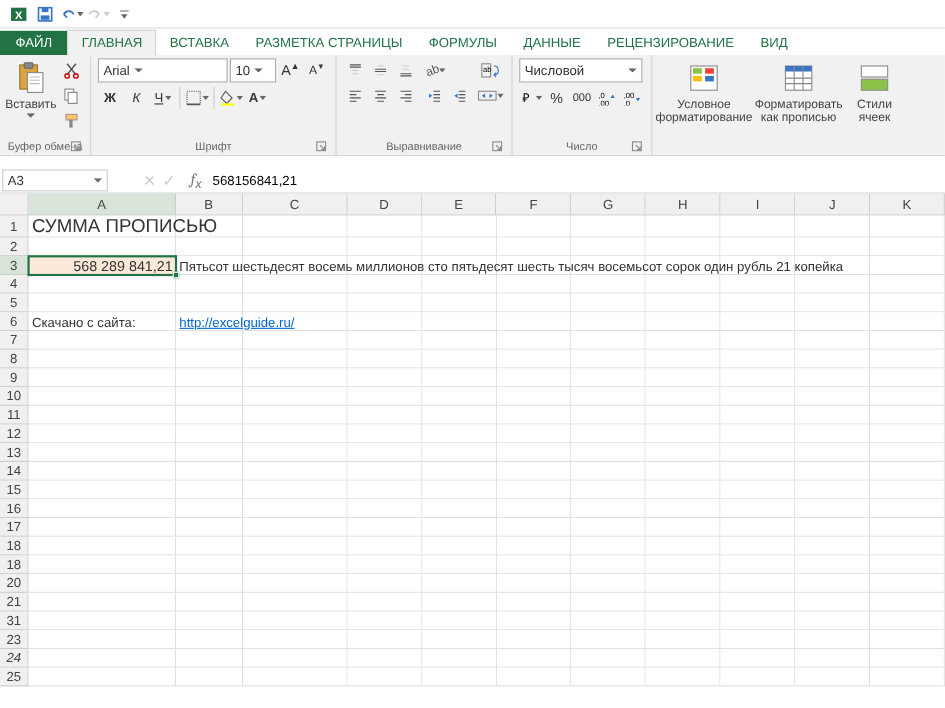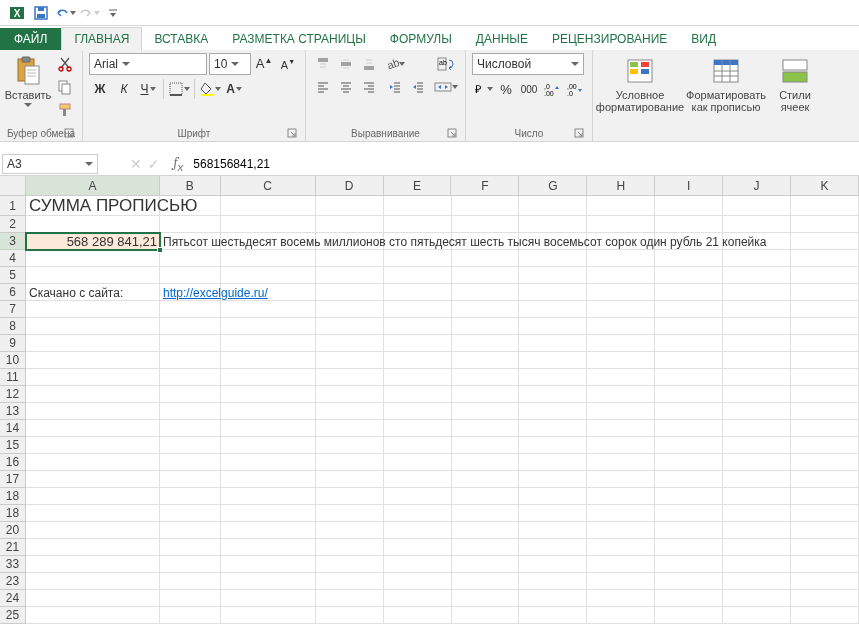--- a/index.html
+++ b/index.html
@@ -519,23 +519,23 @@
         <div class="row-h" style="height: 17px;">12</div>
         <div class="row-h" style="height: 17px;">13</div>
         <div class="row-h" style="height: 17px;">14</div>
         <div class="row-h" style="height: 17px;">15</div>
         <div class="row-h" style="height: 17px;">16</div>
         <div class="row-h" style="height: 17px;">17</div>
         <div class="row-h" style="height: 17px;">18</div>
         <div class="row-h" style="height: 17px;">18</div>
         <div class="row-h" style="height: 17px;">20</div>
         <div class="row-h" style="height: 17px;">21</div>
-        <div class="row-h" style="height: 17px;">33</div>
+        <div class="row-h" style="height: 17px;">31</div>
         <div class="row-h" style="height: 17px;">23</div>
-        <div class="row-h" style="height: 17px;">24</div>
+        <div class="row-h" style="height: 17px; font-style: italic;">24</div>
         <div class="row-h" style="height: 17px;">25</div>
       </div>
     <div class="cells" id="cells" style="width: 834px;">
       <div class="cells-bg" id="cells-bg">
           <div class="cell-row">
             <div class="cell" style="width: 134px; height: 20px;"></div>
             <div class="cell" style="width: 61px; height: 20px;"></div>
             <div class="cell" style="width: 95px; height: 20px;"></div>
             <div class="cell" style="width: 68px; height: 20px;"></div>
             <div class="cell" style="width: 68px; height: 20px;"></div>

